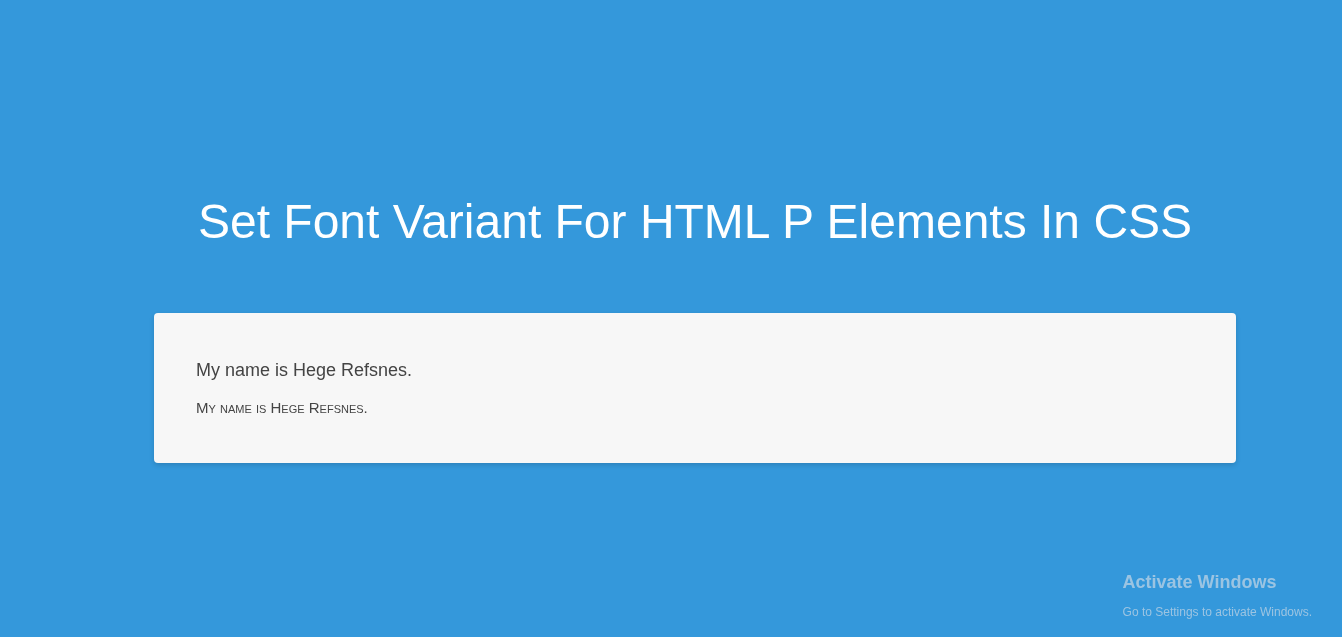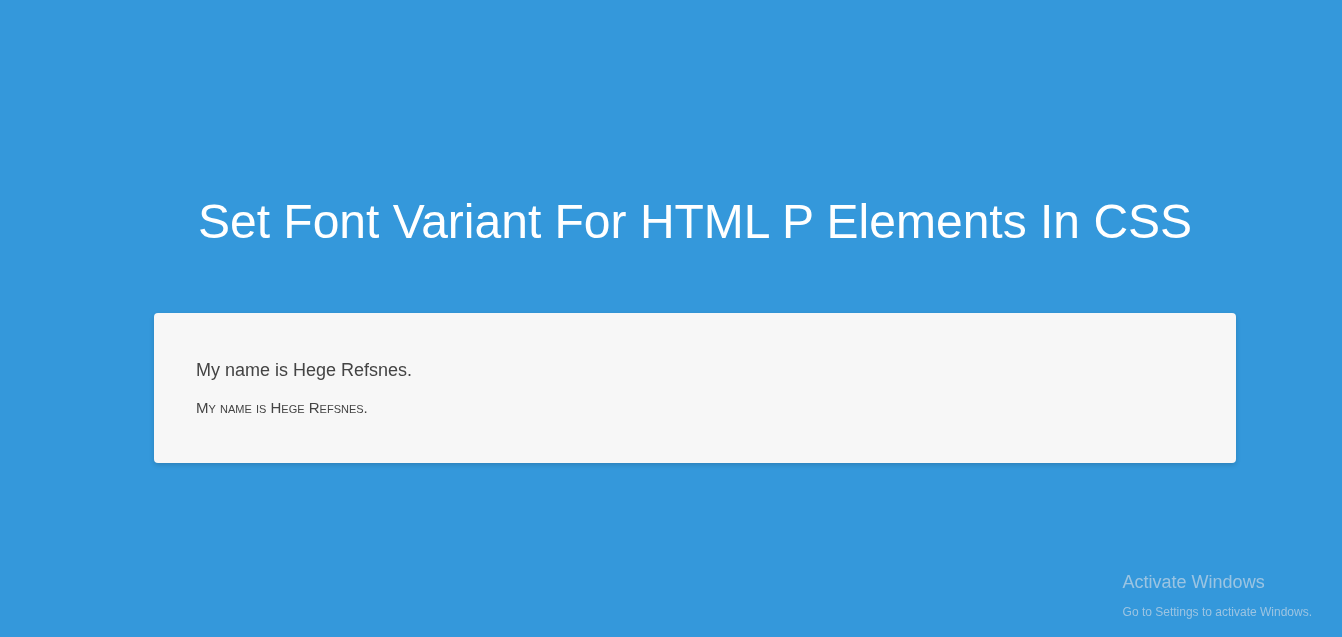--- a/index.html
+++ b/index.html
@@ -46,21 +46,21 @@
     .watermark {
       position: absolute;
       bottom: 18px;
       right: 30px;
       color: rgba(200, 215, 230, 0.7);
       font-family: "Segoe UI", Arial, sans-serif;
       text-align: left;
     }
     .watermark-title {
       font-size: 18px;
-      font-weight: 400;
+      font-weight: 700;
       margin-bottom: 2px;
     }
     .watermark-sub {
       font-size: 12px;
       text-align: right;
     }
   </style>
 </head>
 <body>
 

